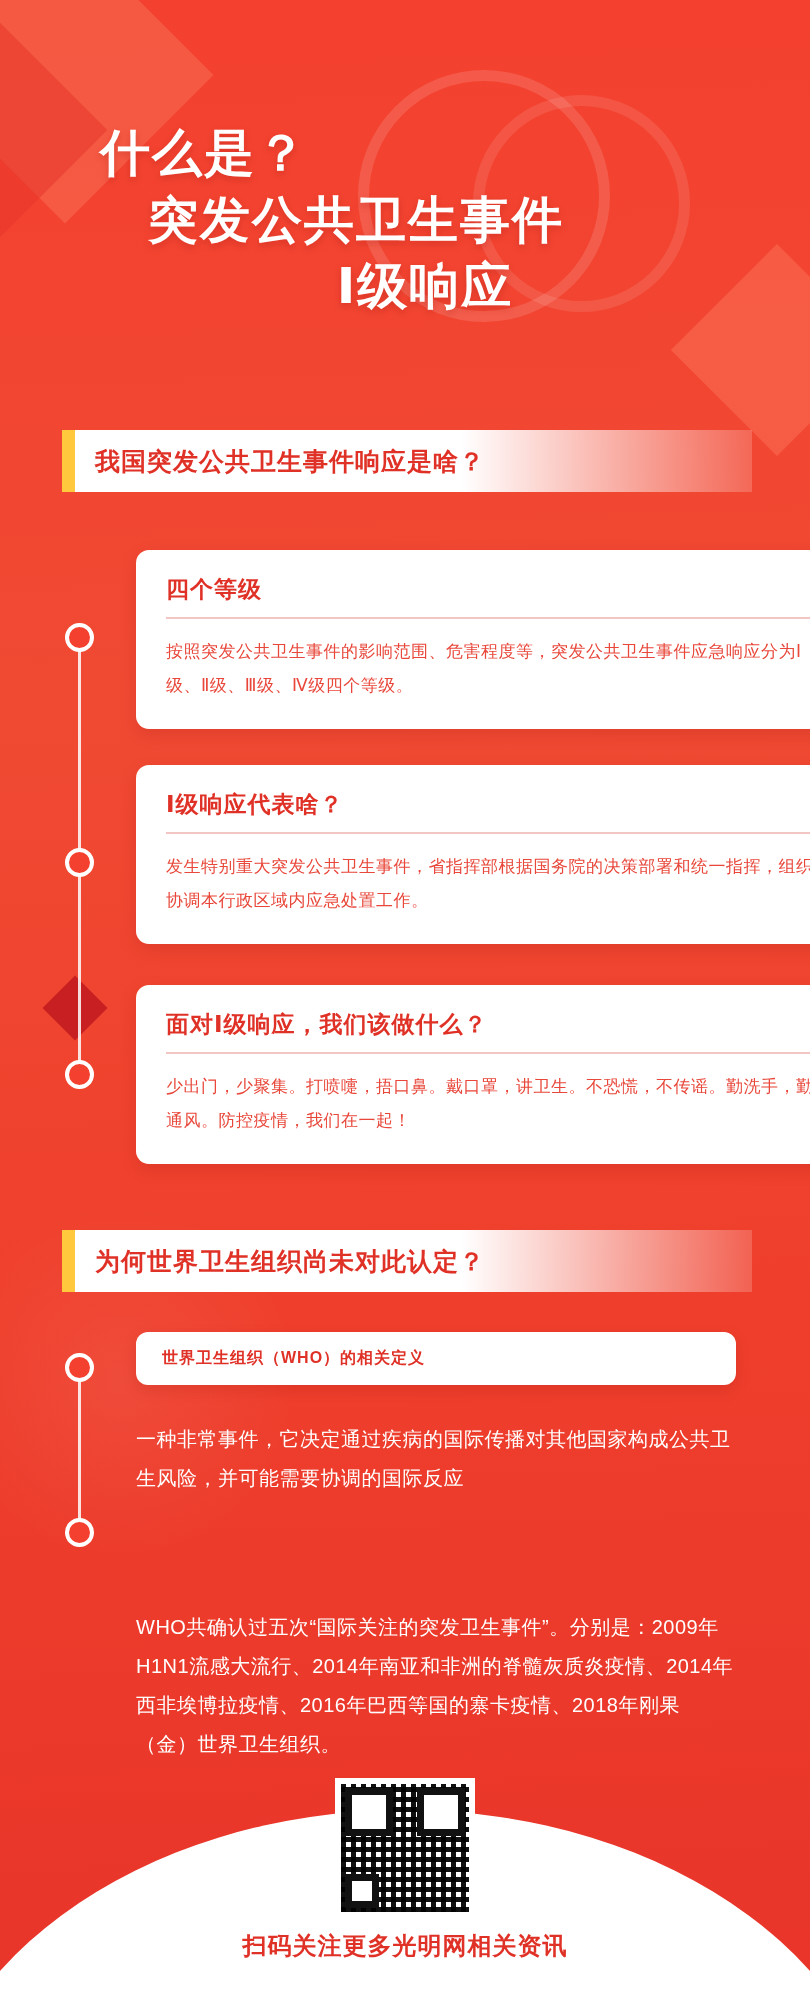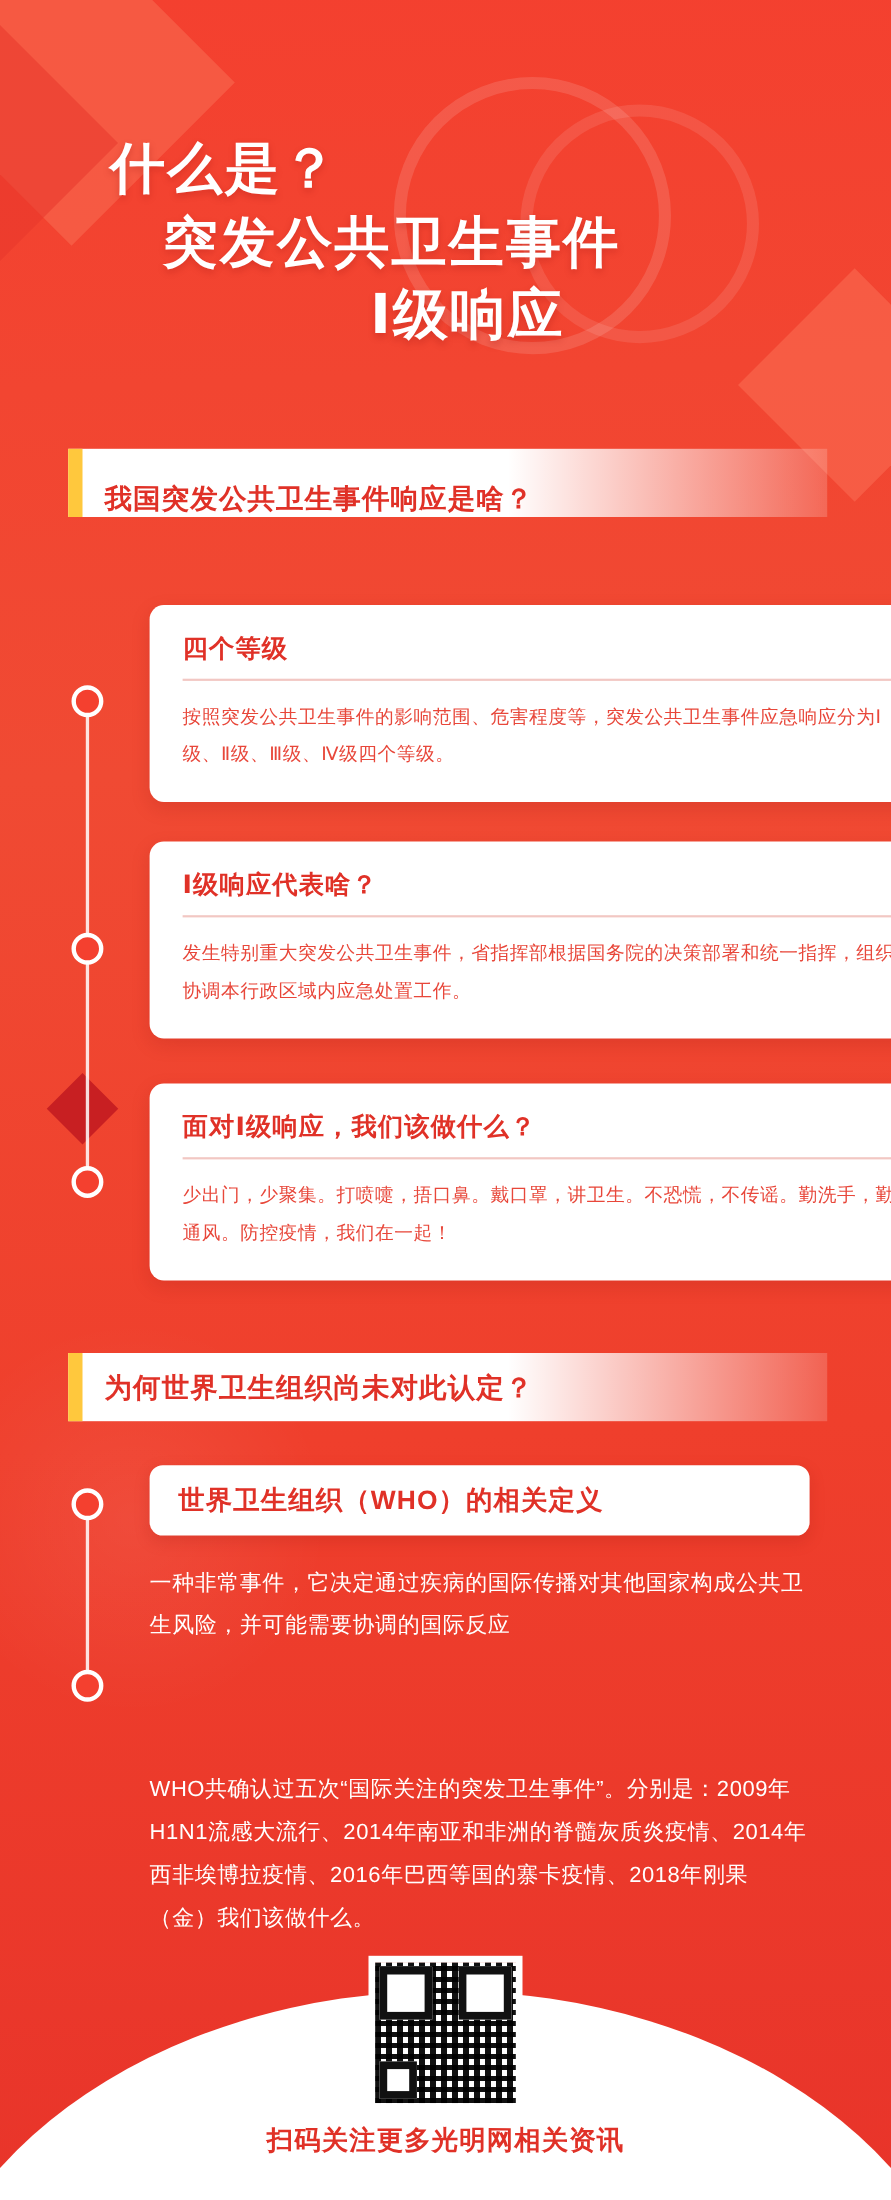--- a/index.html
+++ b/index.html
@@ -116,21 +116,21 @@
     background: #ffc83d;
     flex: 0 0 auto;
   }
   .banner .btext {
     margin-left: 20px;
     color: #e03127;
     font-size: 25px;
     font-weight: bold;
     letter-spacing: 1px;
   }
-  #banner1 { top: 408px; align-items: flex-end; }
+  #banner1 { top: 430px; }
   #banner2 { top: 1230px; text-align: right; }
 
   
   .tl-line {
     position: absolute;
     left: 78px;
     width: 3px;
     background: rgba(255,255,255,0.85);
   }
   #tl-line1 { top: 625px; height: 450px; }
@@ -188,21 +188,21 @@
   
   .pill {
     position: absolute;
     left: 136px;
     width: 600px;
     background: #ffffff;
     border-radius: 12px;
     box-sizing: border-box;
     padding: 16px 26px;
     color: #e03127;
-    font-size: 24px;
+    font-size: 16px;
     font-weight: bold;
     letter-spacing: 1px;
     box-shadow: 0 5px 14px rgba(150,20,15,0.18);
   }
   #pill1 { top: 1332px; }
   #pill2 { top: 1522px; }
   .body-text {
     position: absolute;
     left: 136px;
     width: 600px;
@@ -323,21 +323,21 @@
     <div class="btext">为何世界卫生组织尚未对此认定？</div>
   </div>
 
   <div class="tl-line" id="tl-line2"></div>
   <div class="tl-dot" id="dot4"></div>
   <div class="tl-dot" id="dot5"></div>
 
   <div class="pill" id="pill1">世界卫生组织（WHO）的相关定义</div>
   <div class="body-text" id="body1">一种非常事件，它决定通过疾病的国际传播对其他国家构成公共卫生风险，并可能需要协调的国际反应</div>
 
-  <div class="body-text" id="body2">WHO共确认过五次“国际关注的突发卫生事件”。分别是：2009年H1N1流感大流行、2014年南亚和非洲的脊髓灰质炎疫情、2014年西非埃博拉疫情、2016年巴西等国的寨卡疫情、2018年刚果（金）我们该做什么。</div>
+  <div class="body-text" id="body2">WHO共确认过五次“国际关注的突发卫生事件”。分别是：2009年H1N1流感大流行、2014年南亚和非洲的脊髓灰质炎疫情、2014年西非埃博拉疫情、2016年巴西等国的寨卡疫情、2018年刚果（金）世界卫生组织。</div>
 
   <div class="footer-wave"></div>
   <div class="qr">
     <div class="qr-corner-bl"></div>
   </div>
   <div class="footer-text">扫码关注更多光明网相关资讯</div>
 
 </div>
 
 </body></html>

